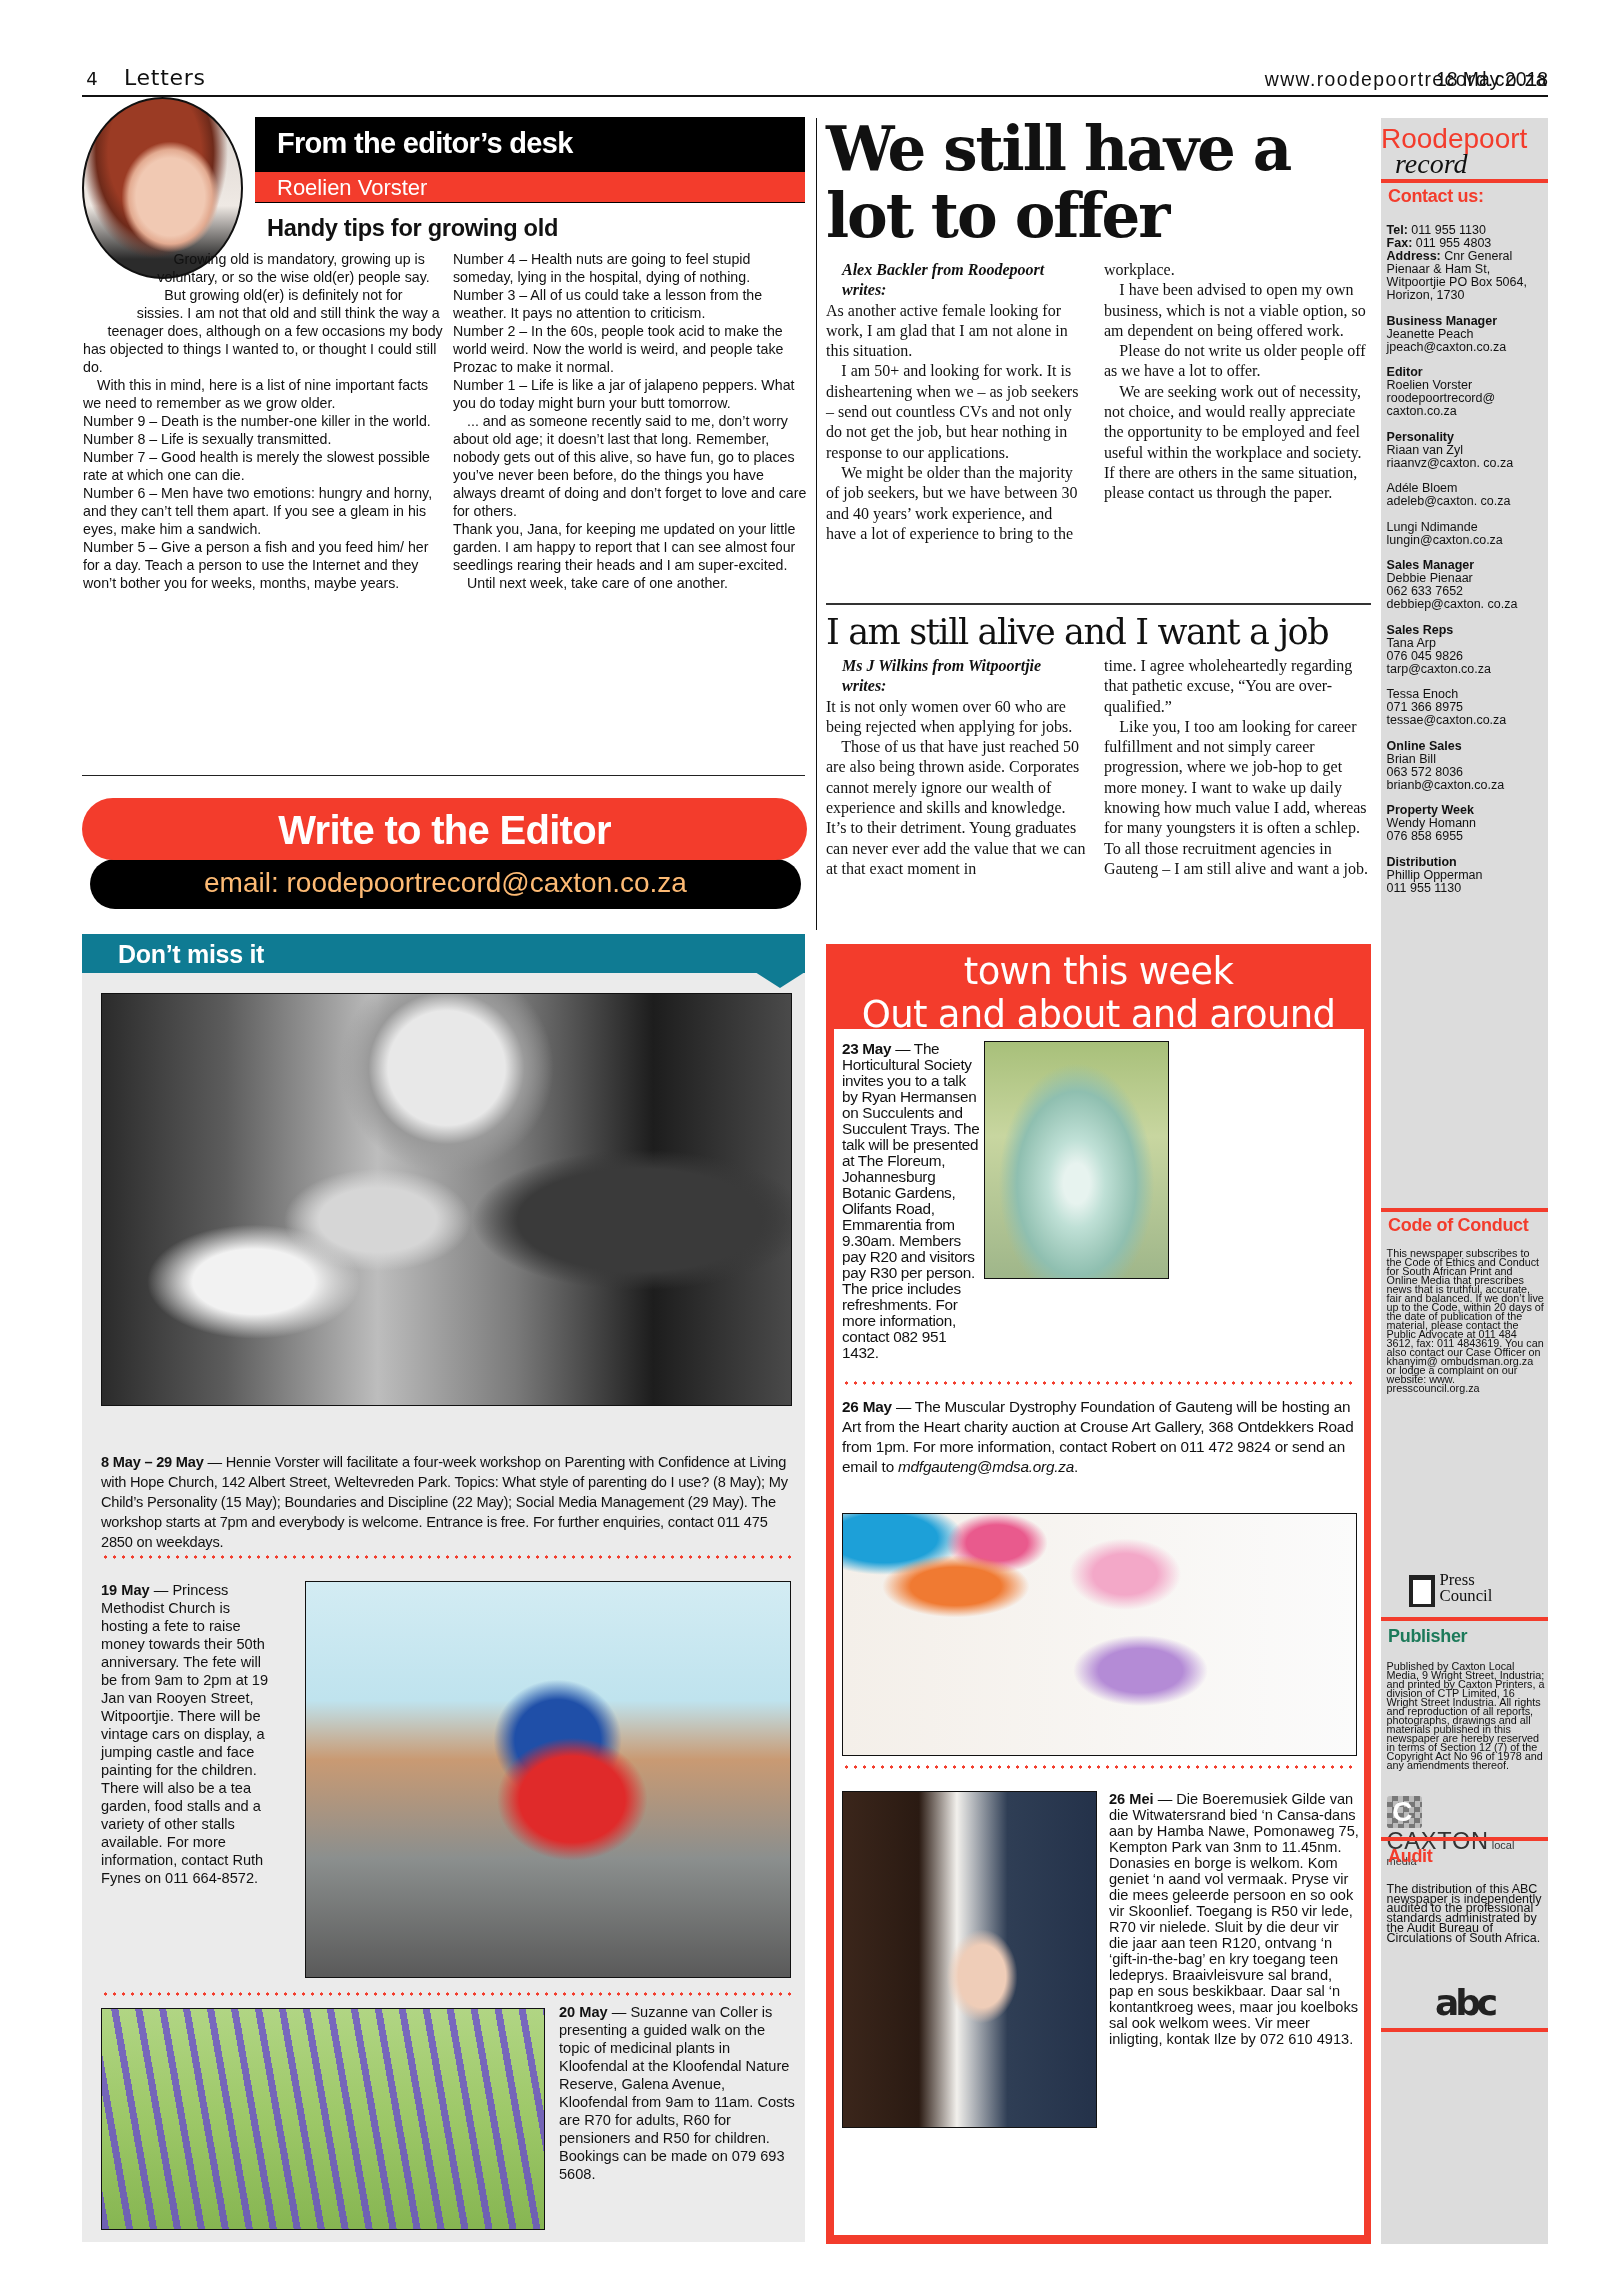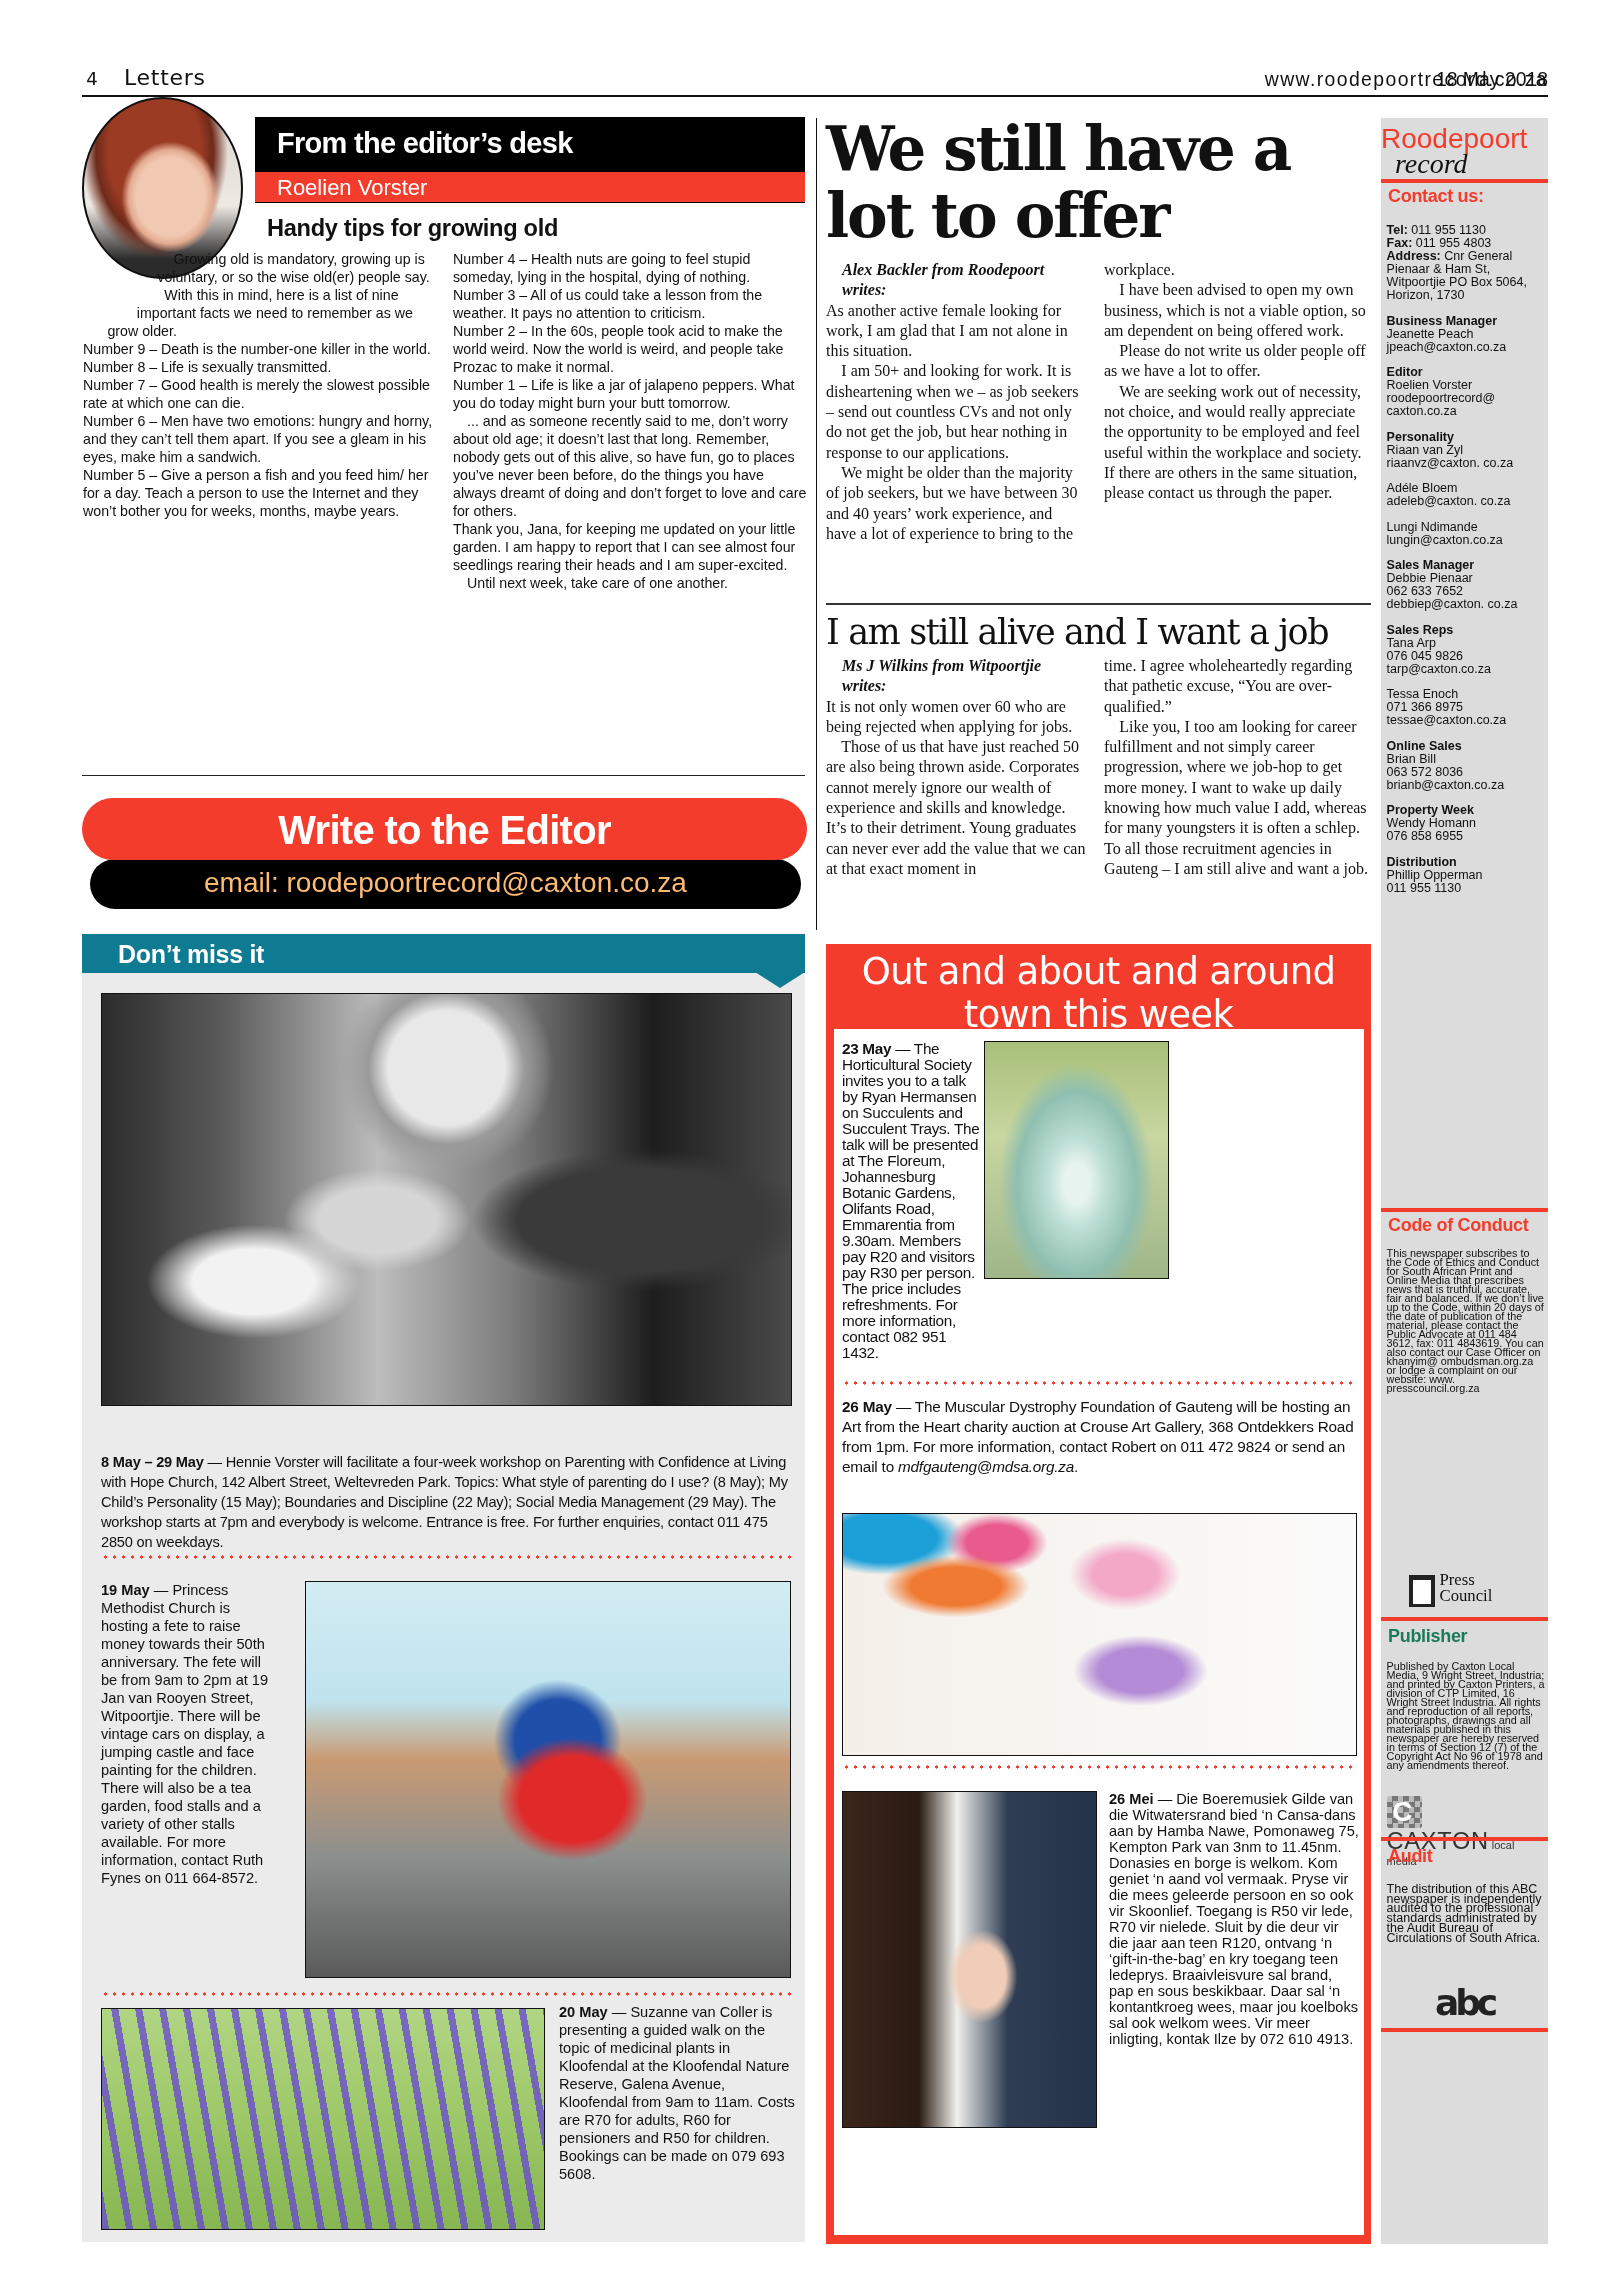--- a/index.html
+++ b/index.html
@@ -148,20 +148,21 @@
   <span class="ed-title">From the editor’s desk</span>
 </div>
 <div class="abs ed-name-bar">
   <span class="ed-name">Roelien Vorster</span>
 </div>
 <div class="abs ed-headline">Handy tips for growing old</div>
 
 <div class="abs col-text ed-col1">
   <div class="wrap-pad"></div>
   <p style="text-indent:14px">Growing old is mandatory, growing up is voluntary, or so the wise old(er) people say.</p>
+  <p class="ind">But growing old(er) is definitely not for sissies. I am not that old and still think the way a teenager does, although on a few occasions my body has objected to things I wanted to, or thought I could still do.</p>
   <p class="ind">With this in mind, here is a list of nine important facts we need to remember as we grow older.</p>
   <p>Number 9 – Death is the number-one killer in the world.</p>
   <p>Number 8 – Life is sexually transmitted.</p>
   <p>Number 7 – Good health is merely the slowest possible rate at which one can die.</p>
   <p>Number 6 – Men have two emotions: hungry and horny, and they can’t tell them apart. If you see a gleam in his eyes, make him a sandwich.</p>
   <p>Number 5 – Give a person a fish and you feed him/ her for a day. Teach a person to use the Internet and they won’t bother you for weeks, months, maybe years.</p>
 </div>
 <div class="abs col-text ed-col2">
   <p>Number 4 – Health nuts are going to feel stupid someday, lying in the hospital, dying of nothing.</p>
   <p>Number 3 – All of us could take a lesson from the weather. It pays no attention to criticism.</p>
@@ -221,22 +222,22 @@
   <p>It is not only women over 60 who are being rejected when applying for jobs.</p>
   <p class="ind">Those of us that have just reached 50 are also being thrown aside. Corporates cannot merely ignore our wealth of experience and skills and knowledge. It’s to their detriment. Young graduates can never ever add the value that we can at that exact moment in</p>
 </div>
 <div class="abs letter l2-c2">
   <p>time. I agree wholeheartedly regarding that pathetic excuse, “You are over-qualified.”</p>
   <p class="ind">Like you, I too am looking for career fulfillment and not simply career progression, where we job-hop to get more money. I want to wake up daily knowing how much value I add, whereas for many youngsters it is often a schlep. To all those recruitment agencies in Gauteng – I am still alive and want a job.</p>
 </div>
 
 <div class="abs oa-box"></div>
 <div class="abs oa-title">
+  <div>town this week</div>
   <div>Out and about and around</div>
-  <div>town this week</div>
 </div>
 <div class="abs oa-inner"></div>
 <div class="abs evt-23may">
   <b>23 May</b><span> — The Horticultural Society invites you to a talk by Ryan Hermansen on Succulents and Succulent Trays. The talk will be presented at The Floreum, Johannesburg Botanic Gardens, Olifants Road, Emmarentia from 9.30am. Members pay R20 and visitors pay R30 per person. The price includes refreshments. For more information, contact 082 951 1432.</span>
 </div>
 <div class="abs photo photo-succ"></div>
 <div class="abs dots dots-3"></div>
 <div class="abs evt-26may">
   <b>26 May</b><span> — The Muscular Dystrophy Foundation of Gauteng will be hosting an Art from the Heart charity auction at Crouse Art Gallery, 368 Ontdekkers Road from 1pm. For more information, contact Robert on 011 472 9824 or send an email to </span><i>mdfgauteng@mdsa.org.za</i><span>.</span>
 </div>

